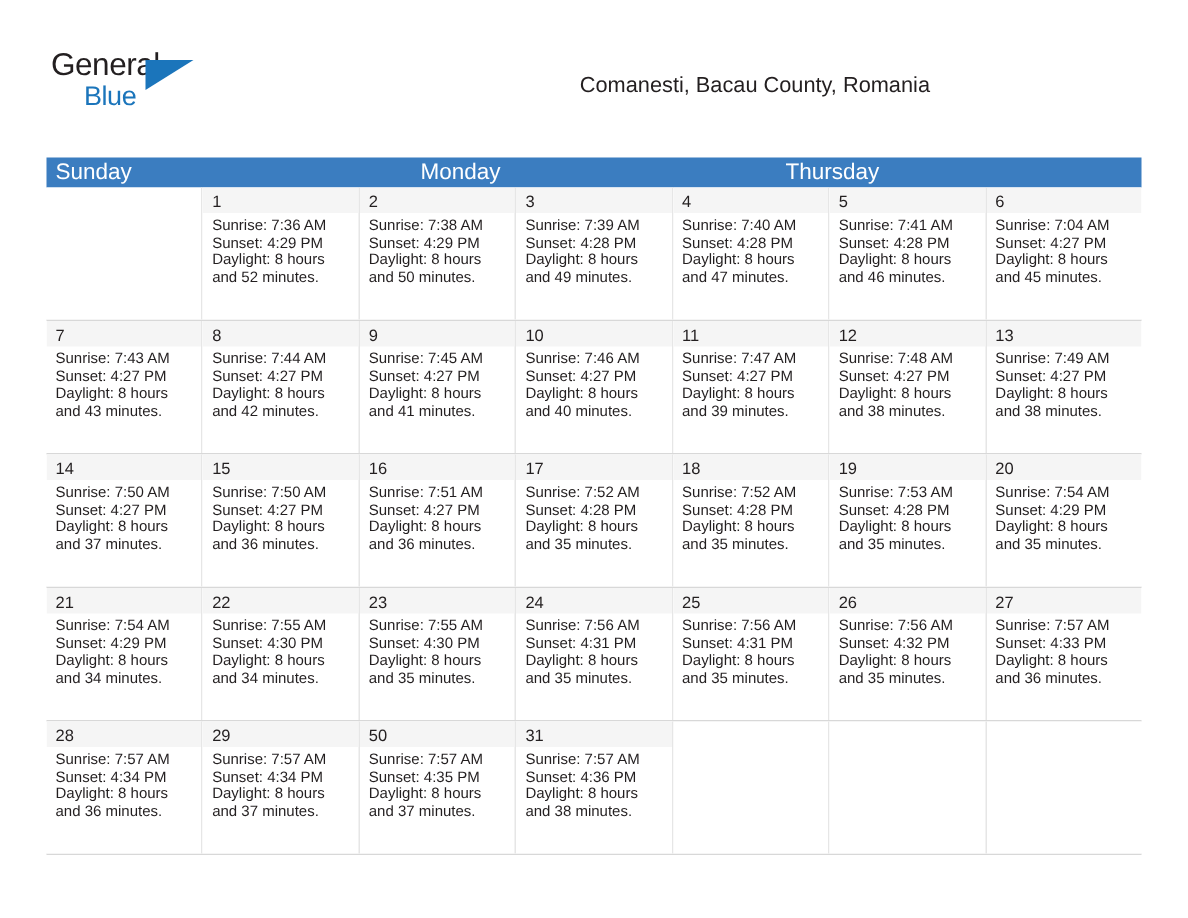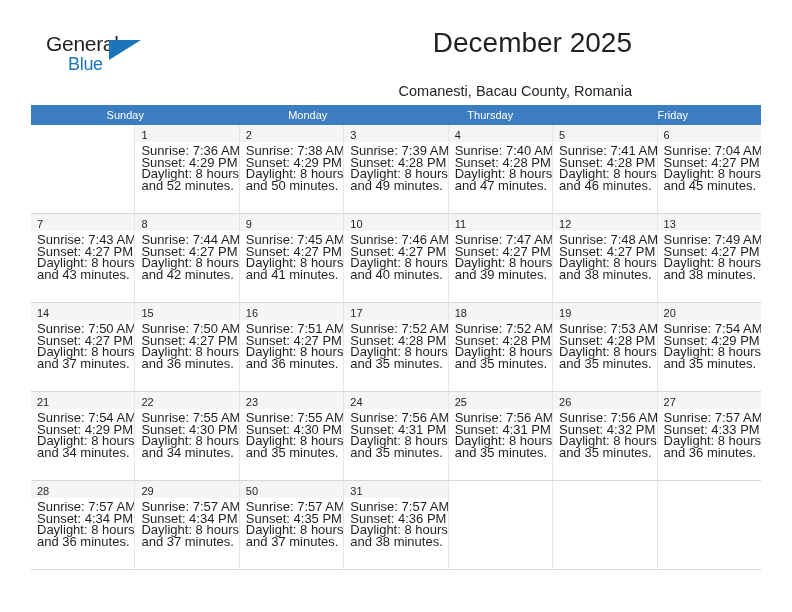--- a/index.html
+++ b/index.html
@@ -17,21 +17,21 @@
   .page {
     position: relative;
     width: 792px;
     height: 612px;
     box-sizing: border-box;
   }
 
   
   .header {
     position: absolute;
-    left: 12px;
+    left: 0;
     top: 0;
     width: 656px;
     height: 100px;
   }
   .logo {
     position: absolute;
     left: 34px;
     top: 32px;
     width: 120px;
     height: 52px;
@@ -94,26 +94,25 @@
     width: 730px;
   }
   .weekday-row {
     display: flex;
     background: #3b7dc0;
     height: 20px;
   }
   .weekday {
     flex: 1 1 0;
     color: #ffffff;
-    font-size: 11px;
+    font-size: 15px;
     line-height: 20px;
     padding-left: 6px;
     box-sizing: border-box;
     white-space: nowrap;
-    text-align: center;
   }
   .week-row {
     display: flex;
     height: 88px;
     border-bottom: 1px solid #d8d8d8;
   }
   .day-cell {
     flex: 1 1 0;
     box-sizing: border-box;
     border-right: 1px solid #e6e6e6;
@@ -133,21 +132,21 @@
   .day-cell.empty .daynum-bar {
     background: transparent;
   }
   .daynum {
     font-size: 11px;
     line-height: 17px;
     color: #231f20;
   }
   .day-info {
     padding: 3px 5px 0 6px;
-    font-size: 13px;
+    font-size: 10px;
     line-height: 11.6px;
     color: #231f20;
   }
   .day-info div {
     white-space: nowrap;
   }
 </style>
 </head>
 <body>
 
@@ -155,32 +154,30 @@
 
   <div class="header">
 
     <div class="logo">
       <span class="logo-general">General</span>
       <span class="logo-triangle"></span>
       <span class="logo-blue">Blue</span>
     </div>
 
     <div class="title-block">
-      <div class="cal-title">December 2025</div>
       <div class="cal-subtitle">Comanesti, Bacau County, Romania</div>
     </div>
 
   </div>
 
   <div class="calendar">
     <div class="weekday-row" id="weekday-row">
         <div class="weekday">Sunday</div>
         <div class="weekday">Monday</div>
         <div class="weekday">Thursday</div>
-        <div class="weekday">Friday</div>
       </div>
     <div id="weeks-container">
         <div class="week-row">
           <div class="day-cell empty">
             <div class="daynum-bar"><span class="daynum"></span></div>
           </div>
           <div class="day-cell">
             <div class="daynum-bar"><span class="daynum">1</span></div>
             <div class="day-info">
               <div>Sunrise: 7:36 AM</div>

